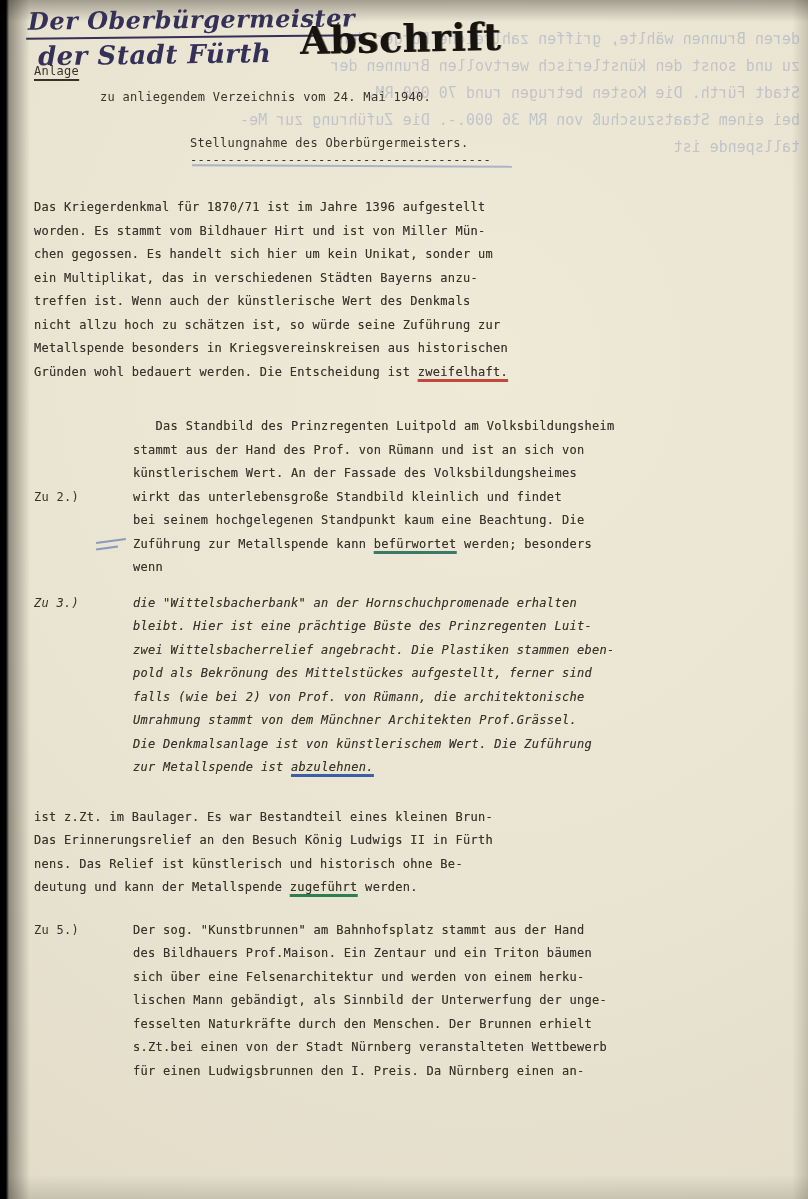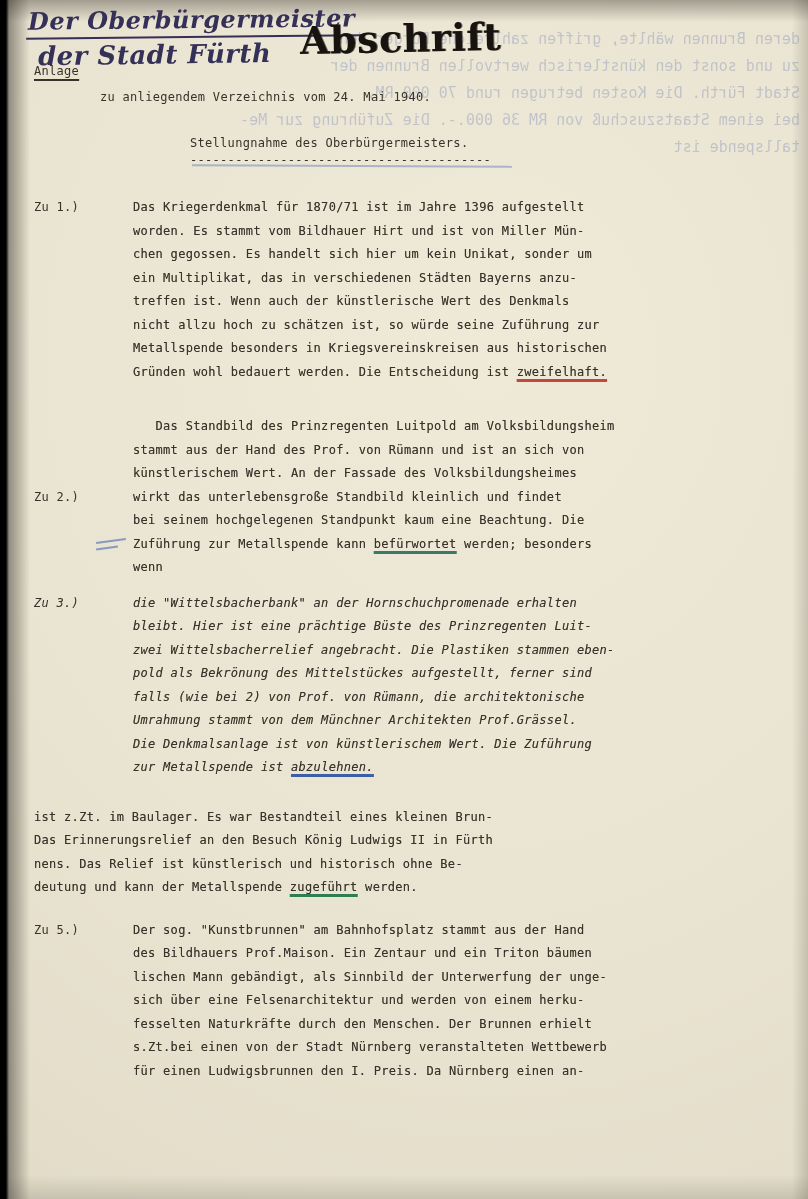--- a/index.html
+++ b/index.html
@@ -85,21 +85,20 @@
   <div class="heading-wrap">
     <div class="heading type">Stellungnahme des Oberbürgermeisters.</div>
     <div class="heading-underline type">----------------------------------------</div>
   </div>
 
   <div class="bleed-underline"></div>
   <div class="pencil-mark"></div>
 
   <div class="doc-body">
       <div class="section">
-        <div class="section-label type">Zu 1.)</div>
         <div class="section-lines">
           <div class="line type"><span>Das Kriegerdenkmal für 1870/71 ist im Jahre 1396 aufgestellt</span></div>
           <div class="line type"><span>worden. Es stammt vom Bildhauer Hirt und ist von Miller Mün-</span></div>
           <div class="line type"><span>chen gegossen. Es handelt sich hier um kein Unikat, sonder um</span></div>
           <div class="line type"><span>ein Multiplikat, das in verschiedenen Städten Bayerns anzu-</span></div>
           <div class="line type"><span>treffen ist. Wenn auch der künstlerische Wert des Denkmals</span></div>
           <div class="line type"><span>nicht allzu hoch zu schätzen ist, so würde seine Zuführung zur</span></div>
           <div class="line type"><span>Metallspende besonders in Kriegsvereinskreisen aus historischen</span></div>
           <div class="line type"><span>Gründen wohl bedauert werden. Die Entscheidung ist </span><span class="u-red">zweifelhaft.</span></div>
         </div>
@@ -135,22 +134,22 @@
           <div class="line type"><span>Das Erinnerungsrelief an den Besuch König Ludwigs II in Fürth</span></div>
           <div class="line type"><span>nens. Das Relief ist künstlerisch und historisch ohne Be-</span></div>
           <div class="line type"><span>deutung und kann der Metallspende </span><span class="u-green">zugeführt</span><span> werden.</span></div>
         </div>
       </div>
       <div class="section">
         <div class="section-label type">Zu 5.)</div>
         <div class="section-lines">
           <div class="line type"><span>Der sog. "Kunstbrunnen" am Bahnhofsplatz stammt aus der Hand</span></div>
           <div class="line type"><span>des Bildhauers Prof.Maison. Ein Zentaur und ein Triton bäumen</span></div>
+          <div class="line type"><span>sich über eine Felsenarchitektur und werden von einem herku-</span></div>
           <div class="line type"><span>lischen Mann gebändigt, als Sinnbild der Unterwerfung der unge-</span></div>
-          <div class="line type"><span>sich über eine Felsenarchitektur und werden von einem herku-</span></div>
           <div class="line type"><span>fesselten Naturkräfte durch den Menschen. Der Brunnen erhielt</span></div>
           <div class="line type"><span>s.Zt.bei einen von der Stadt Nürnberg veranstalteten Wettbewerb</span></div>
           <div class="line type"><span>für einen Ludwigsbrunnen den I. Preis. Da Nürnberg einen an-</span></div>
         </div>
       </div>
     </div>
 
 </div>
 
 </body></html>

